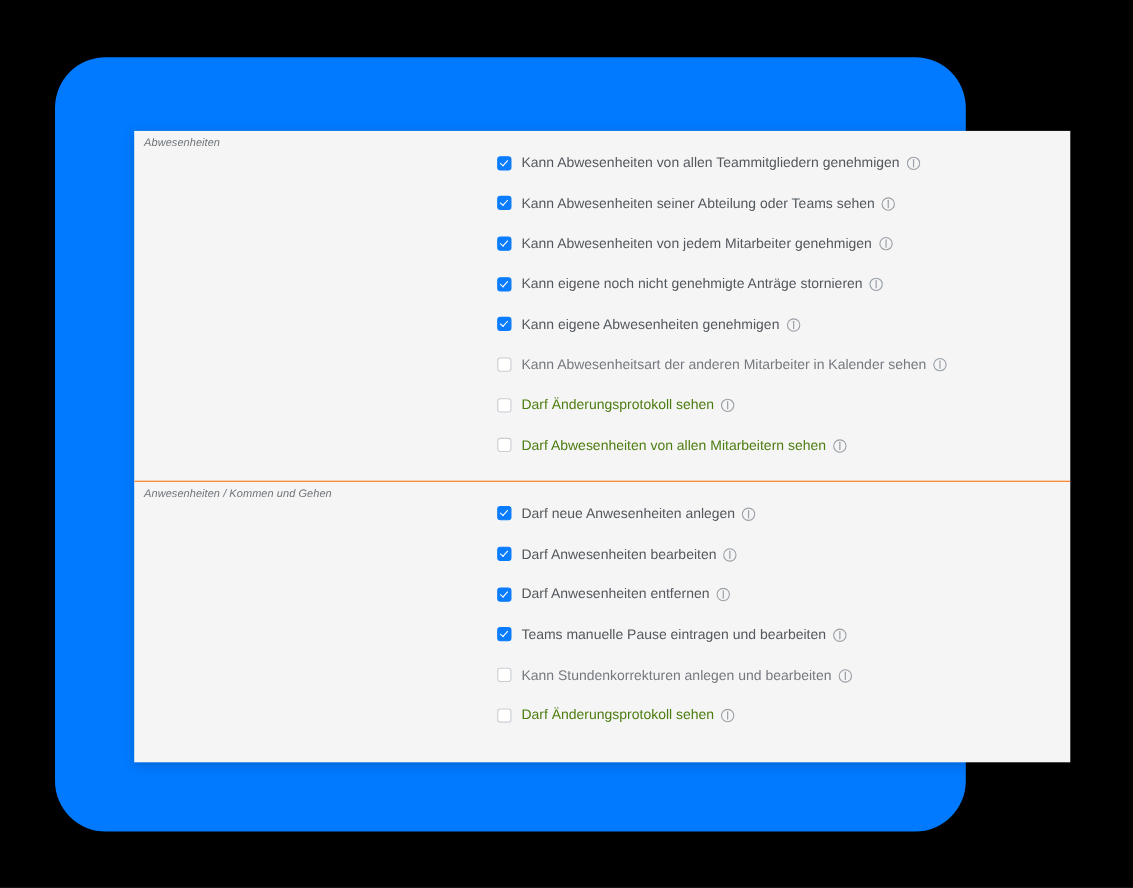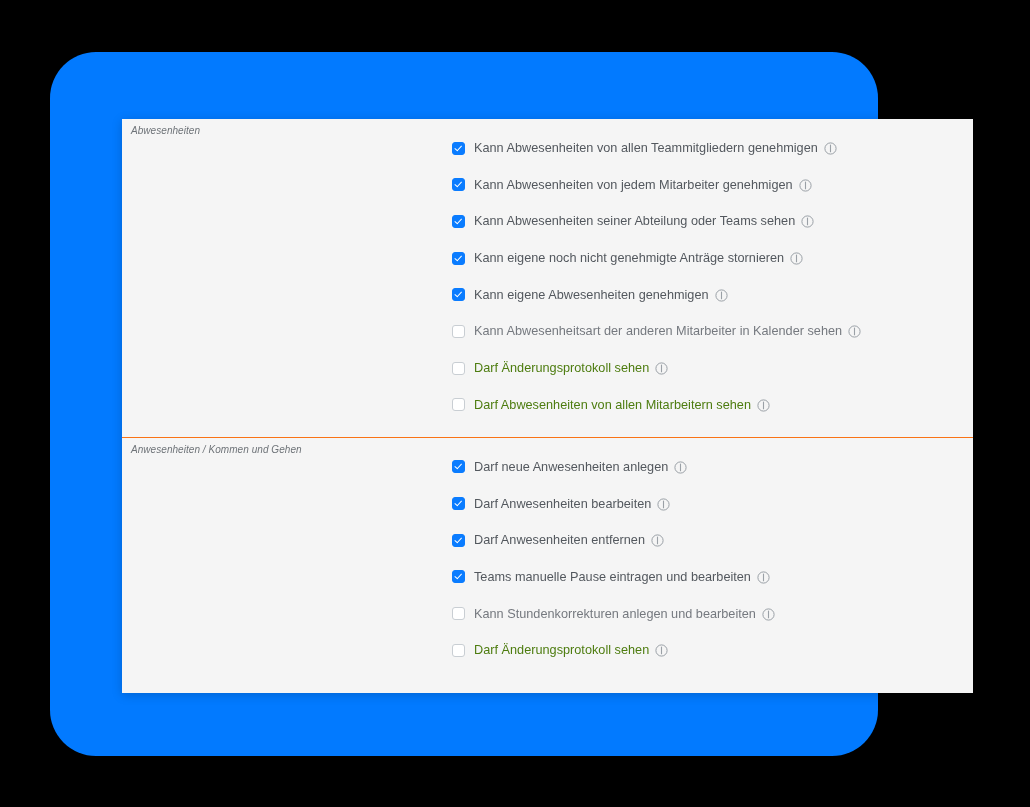--- a/index.html
+++ b/index.html
@@ -149,31 +149,31 @@
             <span class="opt-label">Kann Abwesenheiten von allen Teammitgliedern genehmigen</span>
             <span class="info-icon">
               <svg width="13" height="13" viewBox="0 0 13 13">
                 <circle cx="6.5" cy="6.5" r="5.6" fill="none" stroke="#9AA0A6" stroke-width="1"></circle>
                 <line x1="6.5" y1="3.1" x2="6.5" y2="9.7" stroke="#9AA0A6" stroke-width="1.1" stroke-linecap="round"></line>
               </svg>
             </span>
           </div>
           <div class="option-row">
             <span class="cb on" role="checkbox" aria-checked="true"></span>
+            <span class="opt-label">Kann Abwesenheiten seiner Abteilung oder Teams sehen</span>
+            <span class="info-icon">
+              <svg width="13" height="13" viewBox="0 0 13 13">
+                <circle cx="6.5" cy="6.5" r="5.6" fill="none" stroke="#9AA0A6" stroke-width="1"></circle>
+                <line x1="6.5" y1="3.1" x2="6.5" y2="9.7" stroke="#9AA0A6" stroke-width="1.1" stroke-linecap="round"></line>
+              </svg>
+            </span>
+          </div>
+          <div class="option-row">
+            <span class="cb on" role="checkbox" aria-checked="true"></span>
             <span class="opt-label">Kann Abwesenheiten von jedem Mitarbeiter genehmigen</span>
-            <span class="info-icon">
-              <svg width="13" height="13" viewBox="0 0 13 13">
-                <circle cx="6.5" cy="6.5" r="5.6" fill="none" stroke="#9AA0A6" stroke-width="1"></circle>
-                <line x1="6.5" y1="3.1" x2="6.5" y2="9.7" stroke="#9AA0A6" stroke-width="1.1" stroke-linecap="round"></line>
-              </svg>
-            </span>
-          </div>
-          <div class="option-row">
-            <span class="cb on" role="checkbox" aria-checked="true"></span>
-            <span class="opt-label">Kann Abwesenheiten seiner Abteilung oder Teams sehen</span>
             <span class="info-icon">
               <svg width="13" height="13" viewBox="0 0 13 13">
                 <circle cx="6.5" cy="6.5" r="5.6" fill="none" stroke="#9AA0A6" stroke-width="1"></circle>
                 <line x1="6.5" y1="3.1" x2="6.5" y2="9.7" stroke="#9AA0A6" stroke-width="1.1" stroke-linecap="round"></line>
               </svg>
             </span>
           </div>
           <div class="option-row">
             <span class="cb on" role="checkbox" aria-checked="true"></span>
             <span class="opt-label">Kann eigene noch nicht genehmigte Anträge stornieren</span>

